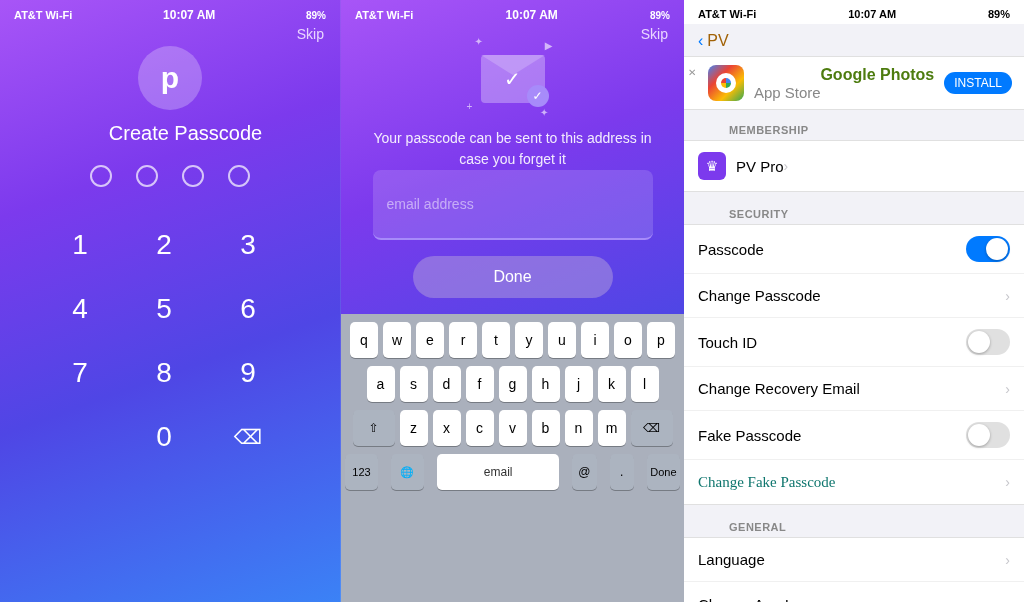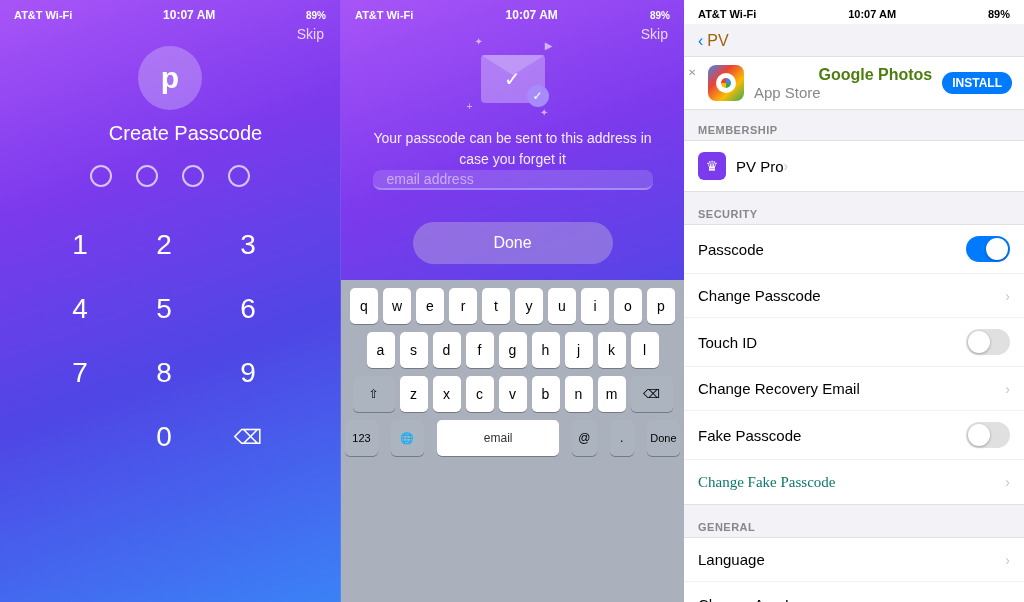--- a/index.html
+++ b/index.html
@@ -169,22 +169,22 @@
       color: rgba(255,255,255,0.9);
       font-size: 14px;
       text-align: center;
       line-height: 1.5;
       padding: 0 30px;
     }
     .email-input-container {
       width: 280px;
       background: rgba(255,255,255,0.15);
       border-radius: 8px;
-      padding: 0 14px;
-      margin-bottom: 32px;
+      padding: 25px 14px;
+      margin-bottom: 16px;
       border-bottom: 2px solid #a78bfa;
     }
     .email-input-container input {
       background: transparent;
       border: none;
       outline: none;
       color: rgba(255,255,255,0.7);
       font-size: 14px;
       width: 100%;
     }
@@ -301,29 +301,30 @@
     }
     .ad-text { flex: 1; }
     .ad-text .ad-title { font-size: 16px; font-weight: 600; color: #4d7c0f; text-align: right; }
     .ad-text .ad-sub { font-size: 15px; color: #888; }
     .install-btn {
       background: #007AFF;
       color: white;
       border-radius: 12px;
       padding: 4px 10px;
       font-size: 12px;
-      font-weight: 700;
+      font-weight: 400;
       cursor: pointer;
     }
     .section-header {
       padding: 14px 14px 4px;
       font-size: 11px;
       color: #888;
       font-weight: 600;
       letter-spacing: 0.5px;
+      margin-left: 31px;
     }
     .settings-group {
       background: white;
       border-top: 1px solid #e0e0e0;
       border-bottom: 1px solid #e0e0e0;
       margin-bottom: 2px;
     }
     .settings-row {
       display: flex;
       align-items: center;

